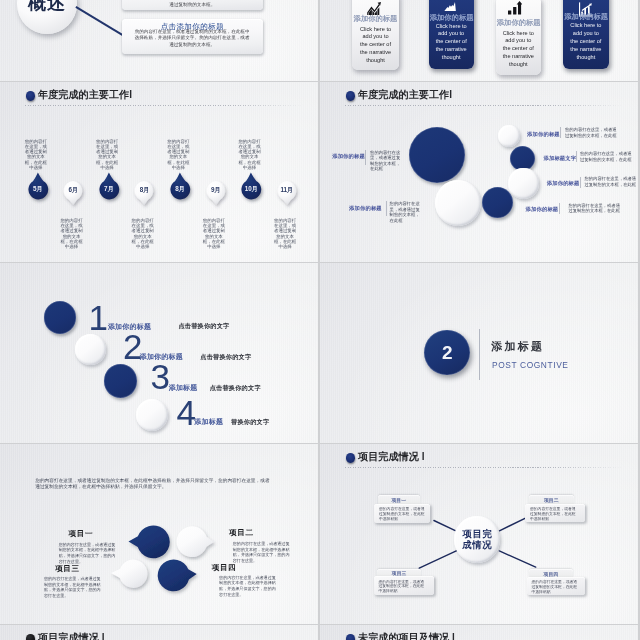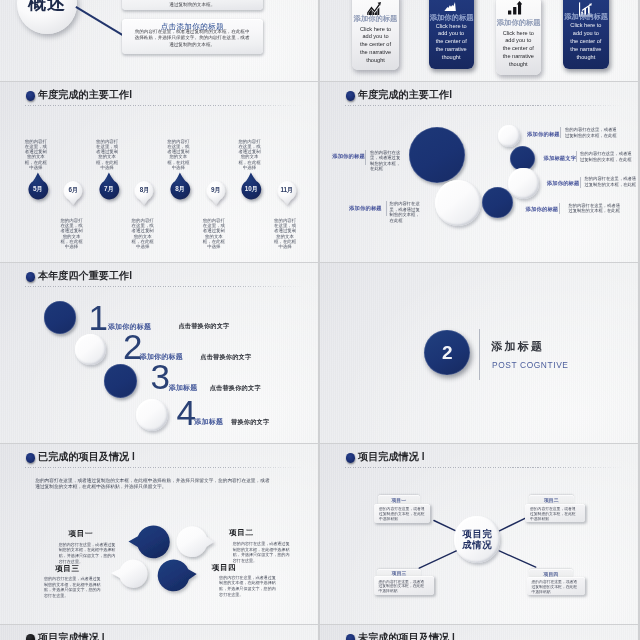--- a/index.html
+++ b/index.html
@@ -433,25 +433,20 @@
   <div class="sep" style="left:260.4px;top:94.6px;height:11.1px;"></div>
   <div class="bdy" style="left:264.5px;top:94.3px;width:55px;">您的内容打在这里，或者通过复制您的文本框，在此框</div>
 
   <div class="lab" style="left:205.6px;top:124.3px;">添加你的标题</div>
   <div class="sep" style="left:238.5px;top:120.9px;height:11.1px;"></div>
   <div class="bdy" style="left:248.4px;top:120.6px;width:55px;">您的内容打在这里，或者通过复制您的文本框，在此框</div>
 </div>
 
 <div class="slide s5" style="left:0;top:263px;">
   <div class="bg"></div>
-  <div class="hdr">
-    <div class="dot"></div>
-    <div class="ttl">本年度四个重要工作l</div>
-    <div class="rule"></div>
-  </div>
 
   <div class="cir blue" style="left:43.9px;top:38.4px;width:32.2px;height:32.2px;"></div>
   <div class="num" style="left:88.5px;top:37px;">1</div>
   <div class="t1" style="left:107.9px;top:58.5px;">添加你的标题</div>
   <div class="t2" style="left:178.4px;top:59px;">点击替换你的文字</div>
 
   <div class="cir white" style="left:74.8px;top:71.2px;width:31.1px;height:31.1px;"></div>
   <div class="num" style="left:123px;top:65.5px;">2</div>
   <div class="t1" style="left:139.7px;top:89px;">添加你的标题</div>
   <div class="t2" style="left:200.3px;top:89.5px;">点击替换你的文字</div>
@@ -471,25 +466,20 @@
   <div class="bg"></div>
   <div class="bigc"></div>
   <div class="bign">2</div>
   <div class="vsep"></div>
   <div class="h1">添加标题</div>
   <div class="h2">POST COGNTIVE</div>
 </div>
 
 <div class="slide s7" style="left:0;top:444px;">
   <div class="bg"></div>
-  <div class="hdr">
-    <div class="dot"></div>
-    <div class="ttl">已完成的项目及情况 l</div>
-    <div class="rule"></div>
-  </div>
   <div class="lead">您的内容打在这里，或者通过复制您的文本框，在此框中选择粘贴，并选择只保留文字，您的内容打在这里，或者通过复制您的文本框，在此框中选择粘贴，并选择只保留文字。</div>
 
   <svg class="bub" style="left:100px;top:75px;width:125px;height:75px;" viewBox="100 75 125 75">
     <defs>
       <linearGradient id="bbl" x1="0" y1="0" x2=".75" y2="1">
         <stop offset="0" stop-color="#21407f"></stop>
             <stop offset=".55" stop-color="#1b3474"></stop>
         <stop offset="1" stop-color="#16295f"></stop>
           </linearGradient>
       <linearGradient id="bwh" x1="0" y1="0" x2=".8" y2="1">

